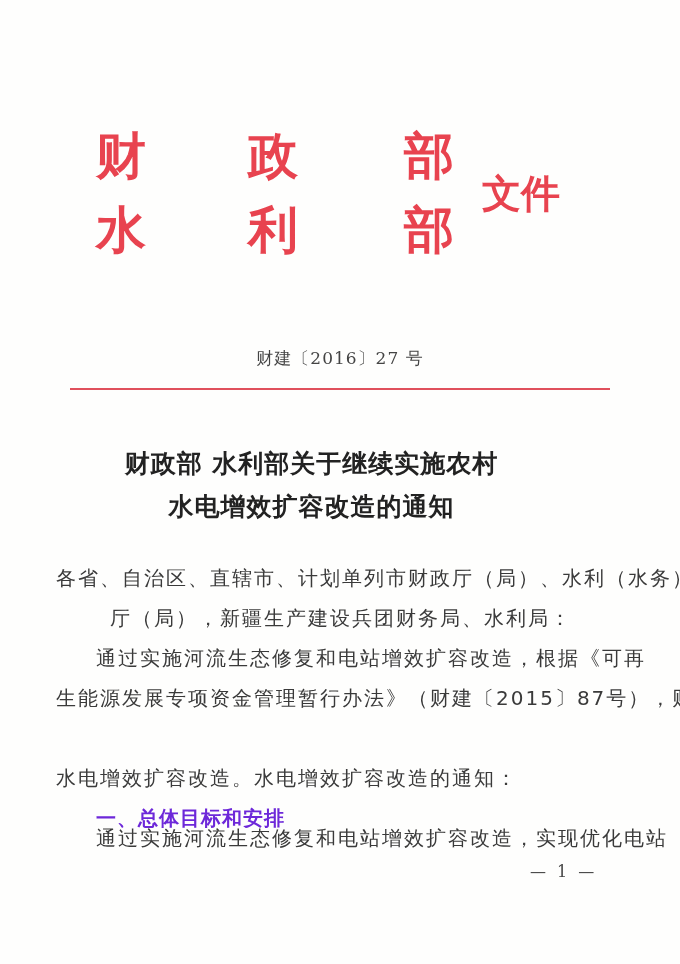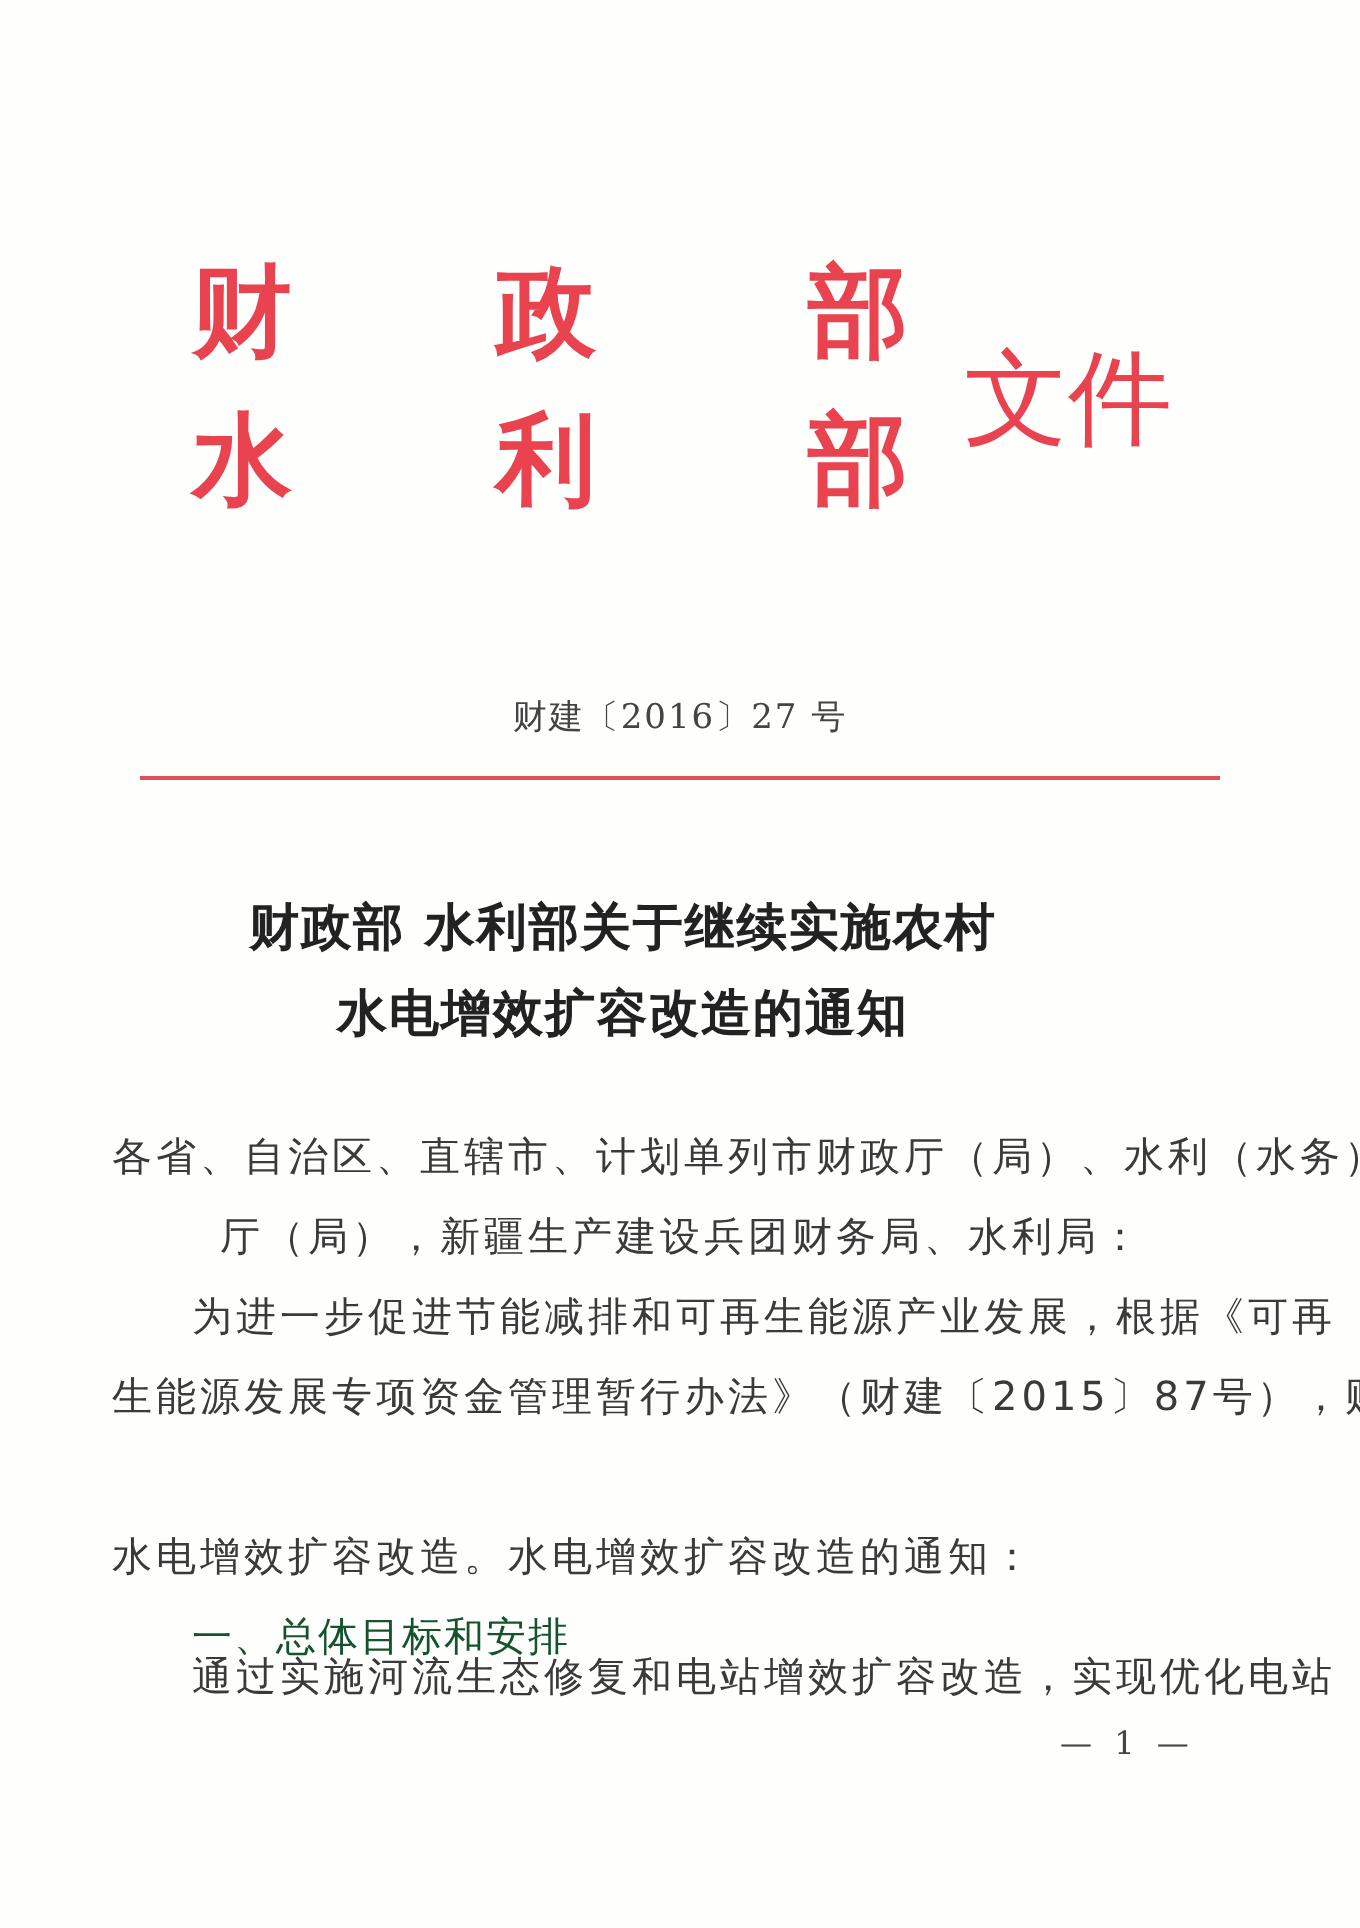--- a/index.html
+++ b/index.html
@@ -29,22 +29,22 @@
       font-weight: bold;
       font-size: 50px;
       line-height: 1;
     }
     .hdr-wenjian {
       position: absolute;
       left: 482px;
       top: 174px;
       color: #e8434f;
       font-family: "DejaVu Serif", "Liberation Serif", serif;
-      font-weight: normal;
-      font-size: 52px;
+      font-weight: bold;
+      font-size: 39px;
       letter-spacing: 0px;
       line-height: 1;
     }
     .doc-number {
       position: absolute;
       left: 0;
       width: 680px;
       top: 347px;
       text-align: center;
       font-size: 17px;
@@ -79,23 +79,23 @@
       color: #3a3a3a;
       letter-spacing: 2px;
       white-space: nowrap;
       line-height: 1;
     }
     .indent { left: 96px; }
     .section-heading {
       position: absolute;
       left: 96px;
       font-family: "DejaVu Sans", "Liberation Sans", sans-serif;
-      font-weight: normal;
+      font-weight: bold;
       font-size: 20px;
-      color: #14532d;
+      color: #6d28d9;
       letter-spacing: 1px;
       line-height: 1;
     }
     .page-number {
       position: absolute;
       left: 530px;
       top: 862px;
       font-size: 16px;
       color: #444;
       letter-spacing: 3px;
@@ -117,21 +117,21 @@
   <div class="doc-number">财建〔2016〕27 号</div>
 
   <div class="red-rule"></div>
 
   <div class="title" style="top:447px;">财政部  水利部关于继续实施农村</div>
   <div class="title" style="top:490px;">水电增效扩容改造的通知</div>
 
   <div class="body-line" style="top:568px;">各省、自治区、直辖市、计划单列市财政厅（局）、水利（水务）</div>
   <div class="body-line" style="top:608px;text-align:center;">厅（局），新疆生产建设兵团财务局、水利局：</div>
 
-  <div class="body-line indent" style="top:648px;">为进一步促进节能减排和可再生能源产业发展，根据《可再</div>
+  <div class="body-line indent" style="top:648px;">通过实施河流生态修复和电站增效扩容改造，根据《可再</div>
   <div class="body-line" style="top:688px;">生能源发展专项资金管理暂行办法》（财建〔2015〕87号），财政</div>
   <div class="body-line" style="top:768px;">水电增效扩容改造。水电增效扩容改造的通知：</div>
 
   <div class="section-heading" style="top:808px;">一、总体目标和安排</div>
 
   <div class="body-line indent" style="top:828px;">通过实施河流生态修复和电站增效扩容改造，实现优化电站</div>
 
   <div class="page-number">— 1 —</div>
 </div>
 

